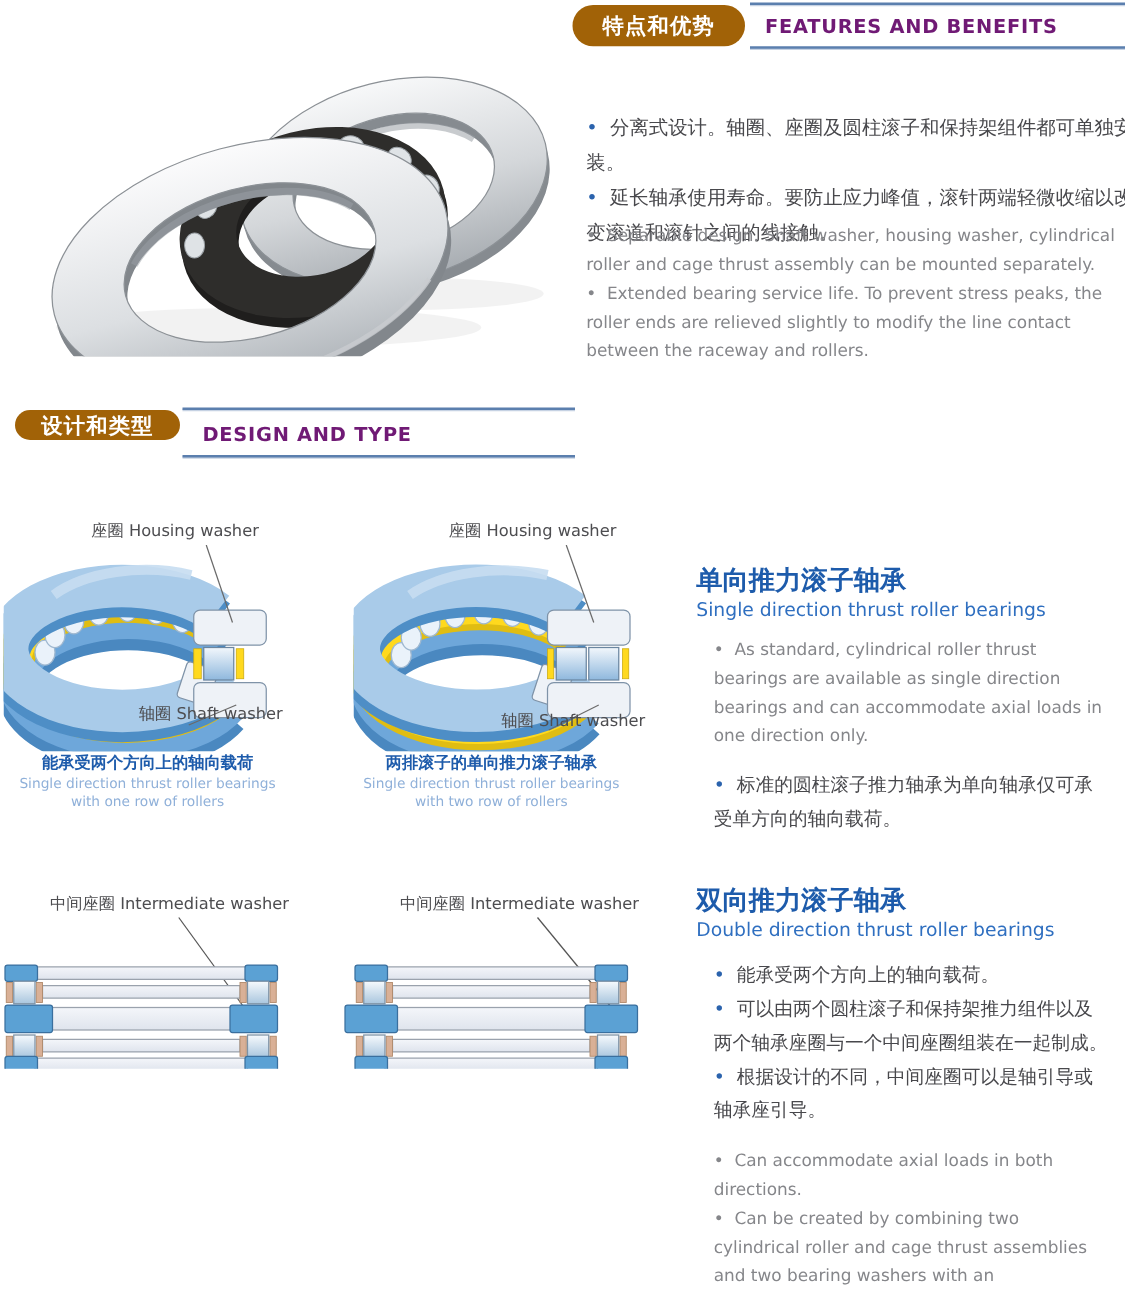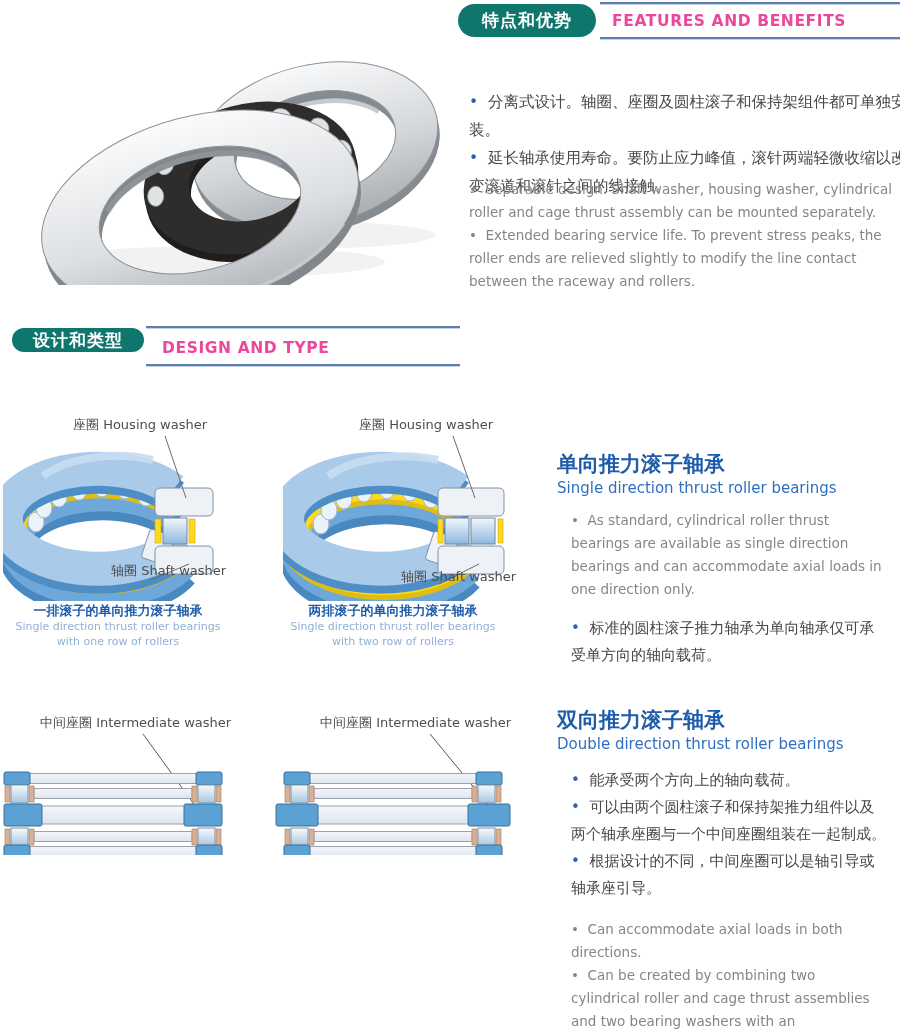--- a/index.html
+++ b/index.html
@@ -1,23 +1,23 @@
 <!DOCTYPE html>
 <html><head>
 <meta charset="utf-8">
 <style>
   html,body{margin:0;padding:0;background:#ffffff;}
   #page{position:relative;width:900px;height:1031px;background:#ffffff;overflow:hidden;
         font-family:"DejaVu Sans","Liberation Sans",sans-serif;color:#4a4a4e;}
   .abs{position:absolute;}
 
   
-  .badge{background:#0f766e;color:#ffffff;font-weight:bold;font-size:17px;
+  .badge{background:#a16207;color:#ffffff;font-weight:bold;font-size:17px;
          display:flex;align-items:center;justify-content:center;border-radius:18px;letter-spacing:1px;}
-  .hdr-title{color:#ec4899;font-size:15.5px;font-weight:bold;letter-spacing:0.6px;}
+  .hdr-title{color:#701a75;font-size:15.5px;font-weight:bold;letter-spacing:0.6px;}
   .hdr-line{background:#5b7fae;height:2px;box-shadow:0 1px 0 rgba(91,127,174,.35);}
 
   
   ul.blist{margin:14px;padding:0;list-style:none;}
   ul.blist li{position:relative;}
   ul.blist li::before{content:"\2022\00a0\00a0";}
   ul.cn{font-size:15.5px;line-height:28px;color:#48484c;}
   ul.cn li::before{color:#2b63ad;}
   ul.en{font-size:13.5px;line-height:23px;color:#85868a;}
   ul.en li::before{color:#85868a;}
@@ -160,21 +160,21 @@
       <rect x="152" y="110" width="58" height="28" rx="5" fill="#eef2f7" stroke="#7f93a8"></rect>
 
       <line x1="162" y1="0" x2="183" y2="62" stroke="#6a6a6a" stroke-width="1"></line>
       <line x1="186" y1="128" x2="148" y2="144" stroke="#6a6a6a" stroke-width="1"></line>
     </svg>
     <div class="dlabel abs" style="left:108px;top:146px">
       <span>轴圈</span>
       <span>Shaft washer</span>
     </div>
     <div class="abs" style="left:0;top:186px;width:230px">
-      <div class="cap-cn">一排滚子的单向推力滚子轴承</div>
+      <div class="cap-cn">能承受两个方向上的轴向载荷</div>
       <div class="cap-en">Single direction thrust roller bearings</div>
       <div class="cap-en">with one row of rollers</div>
     </div>
   </div>
 
   <div class="abs" style="left:283px;top:416px;width:250px;height:245px">
     <div class="dlabel abs" style="left:76px;top:0">
       <span>座圈</span>
       <span>Housing washer</span>
     </div>

